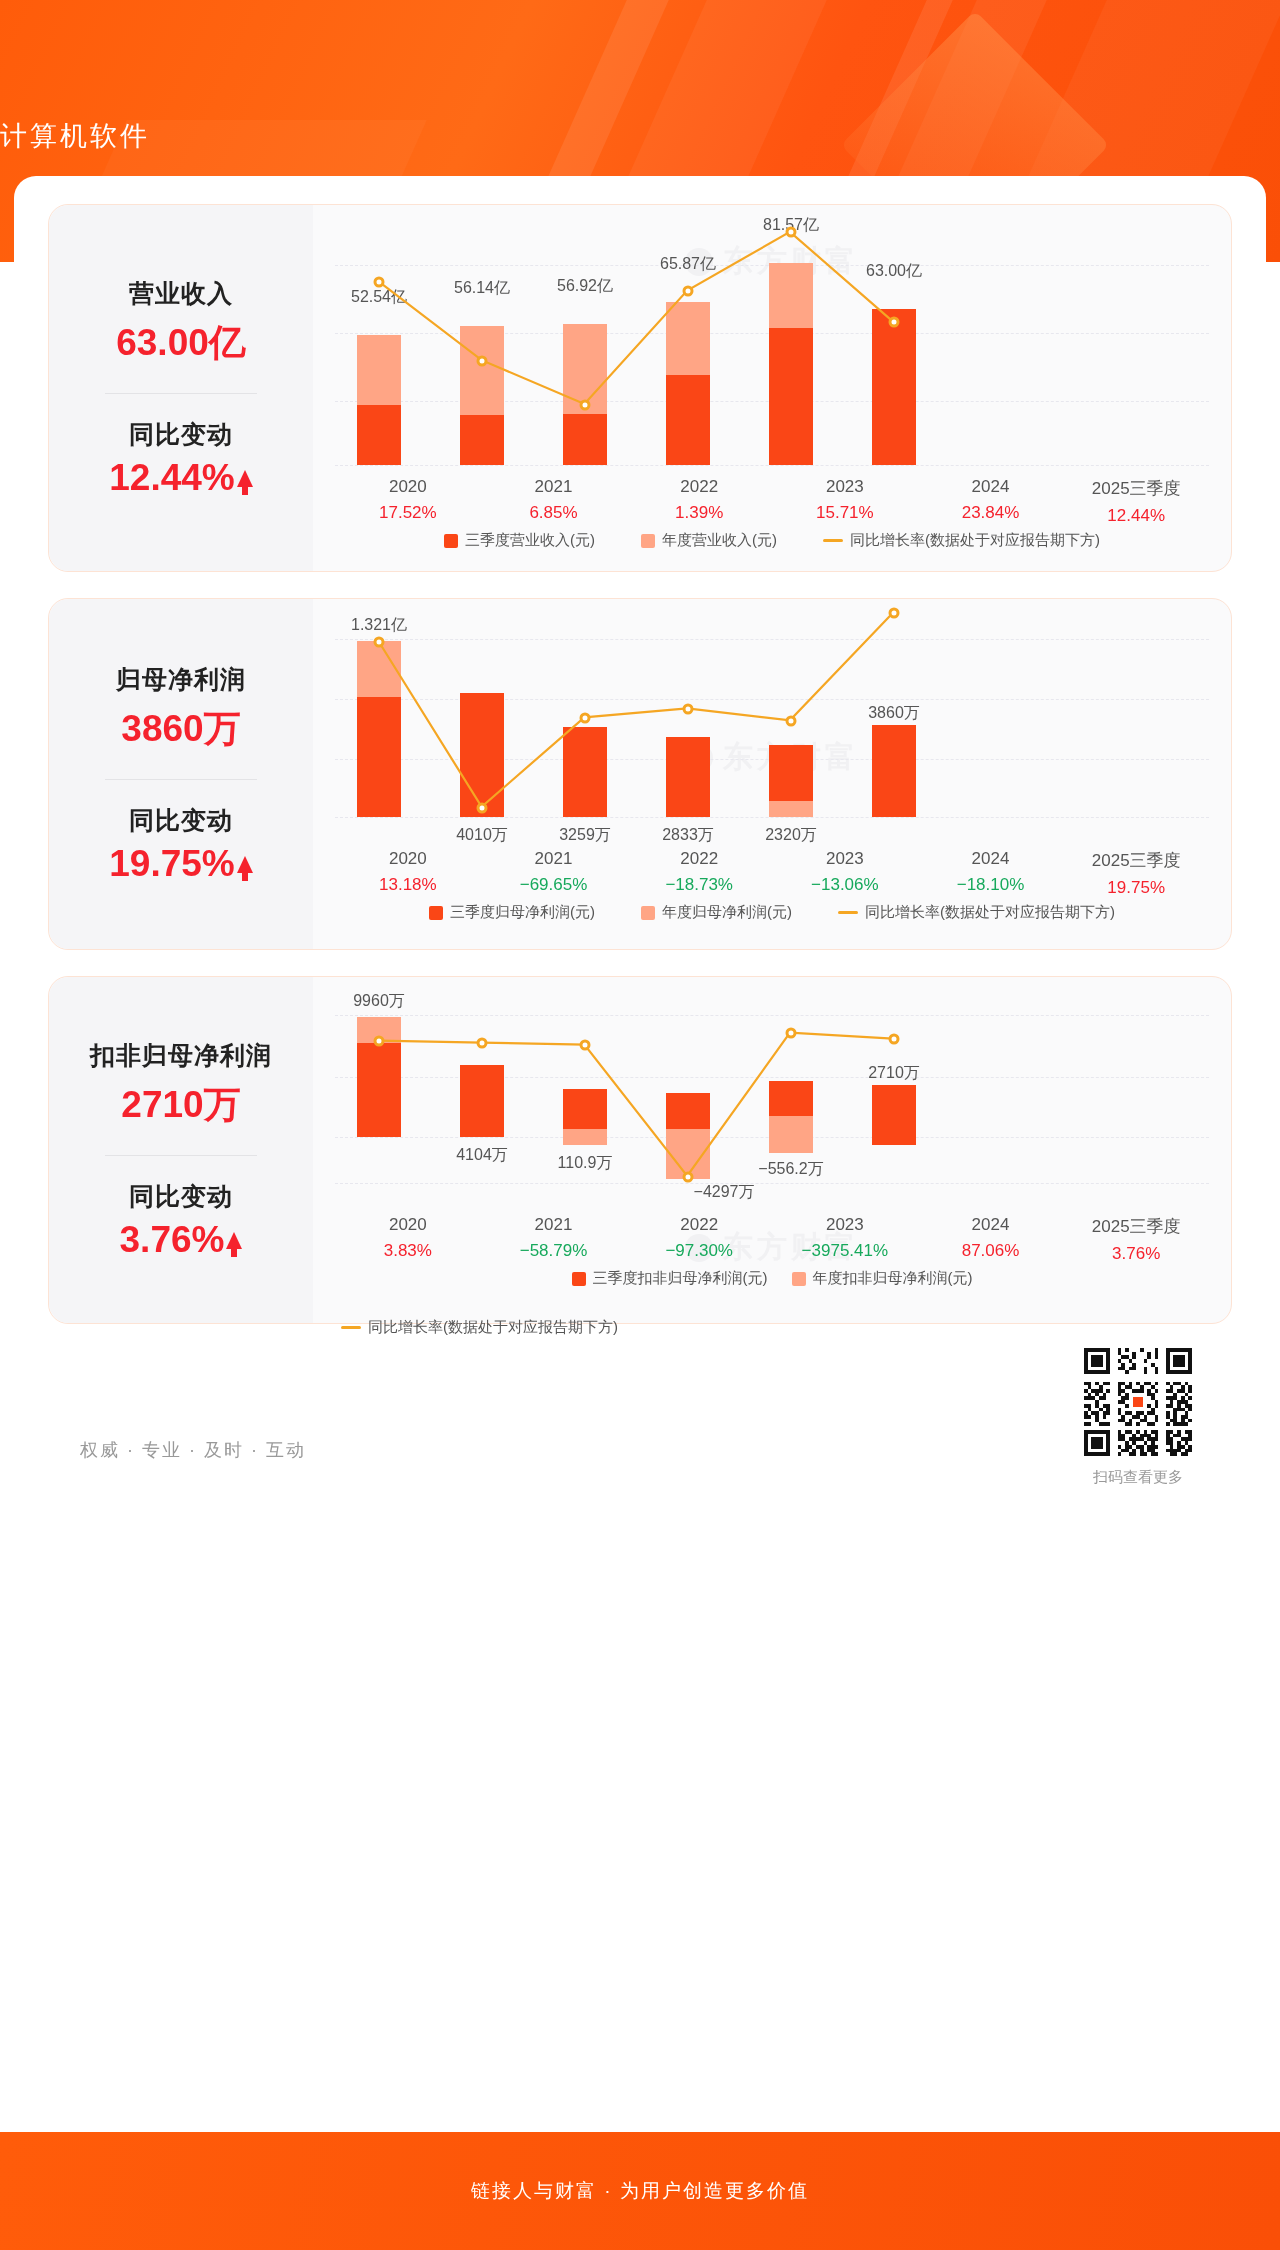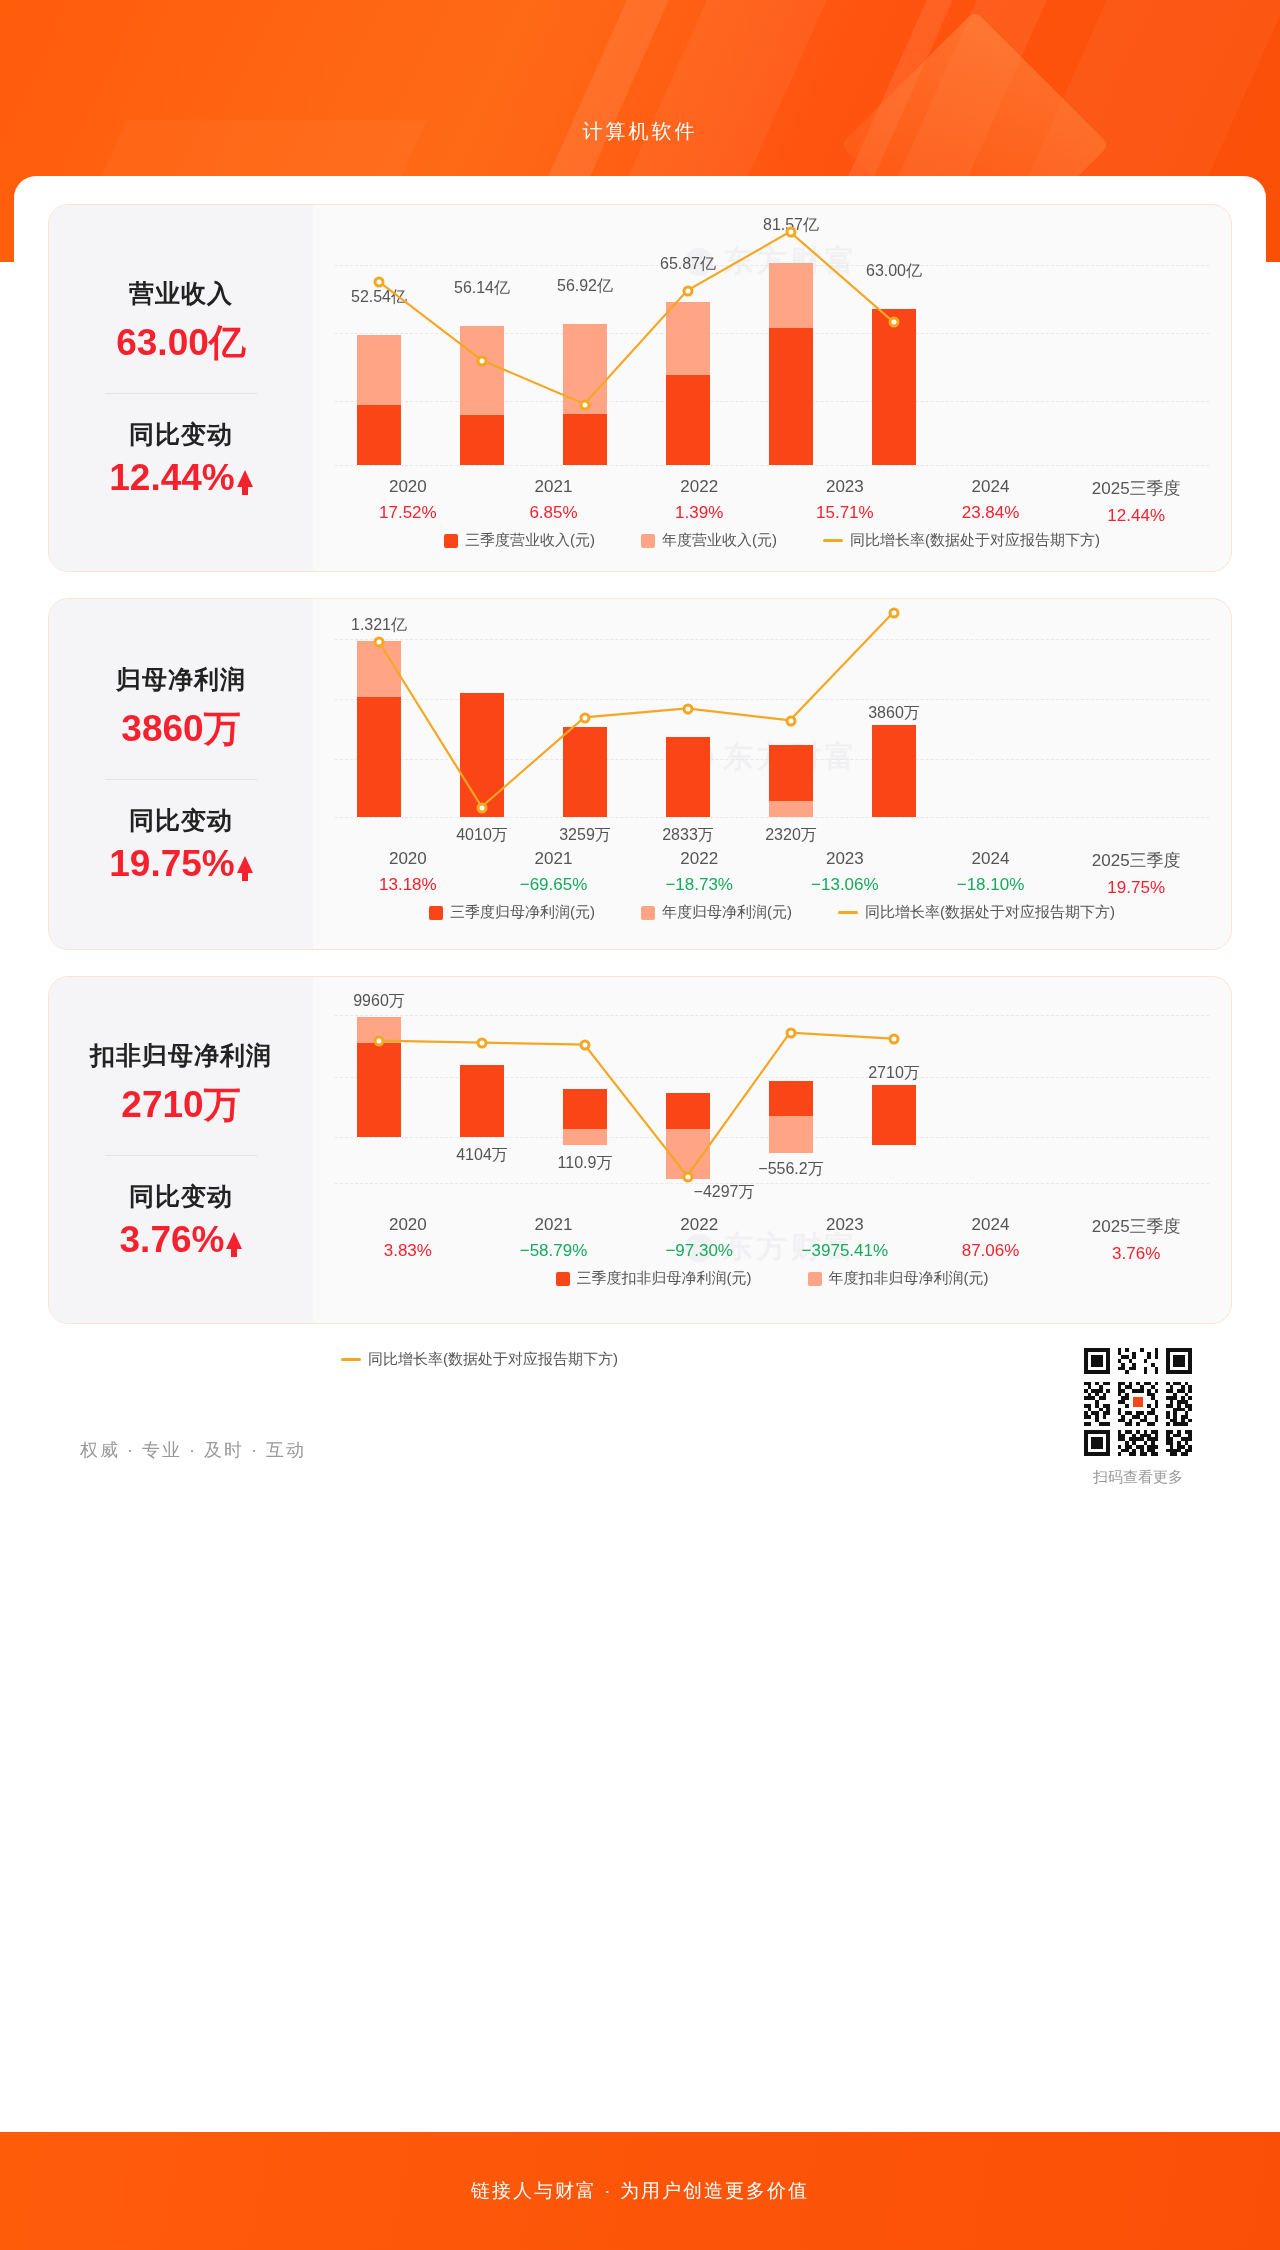--- a/index.html
+++ b/index.html
@@ -27,22 +27,22 @@
     position:absolute; right:210px; top:50px; width:190px; height:190px;
     background:linear-gradient(160deg,rgba(255,140,70,0.55),rgba(255,90,20,0.15));
     transform:rotate(45deg); border-radius:8px;
   }
   .hdr-title {
     position:absolute; left:0; right:0; top:42px; text-align:center;
     color:#fff; font-size:52px; font-weight:bold; letter-spacing:2px;
     text-shadow:0 2px 10px rgba(150,40,0,.28);
   }
   .hdr-sub {
-    position:absolute; left:0; right:0; top:118px; text-align:center;
-    color:#fff; font-size:20px; letter-spacing:3px; font-weight:500;
+    position:absolute; left:0; right:0; top:118px; text-align:left;
+    color:#fff; font-size:27px; letter-spacing:3px; font-weight:500;
   }
 
   
   .sheet {
     position:absolute; left:14px; top:176px; width:1252px; height:1955px;
     background:#fff; border-radius:22px;
   }
   .card {
     position:absolute; left:34px; width:1184px;
     background:#fafafb; border:1px solid #fde3d4; border-radius:20px;
@@ -443,21 +443,21 @@
         <div class="xcol">
           <div class="xyear">2024</div>
           <div class="xpct pct-up">87.06%</div>
         </div>
         <div class="xcol">
           <div class="xyear">2025三季度</div>
           <div class="xpct pct-up">3.76%</div>
         </div>
       </div>
 
-      <div class="legend" style="top:292px; gap:56px;">
+      <div class="legend" style="top:292px; gap:24px;">
         <div class="lg">
           <span class="sw sw-q3"></span>
           <span>三季度扣非归母净利润(元)</span>
         </div>
         <div class="lg">
           <span class="sw sw-yr"></span>
           <span>年度扣非归母净利润(元)</span>
         </div>
         <div class="lg" style="flex-basis:100%;justify-content:flex-start;padding-left:28px;margin-top:6px">
           <span class="sw-ln"></span>

